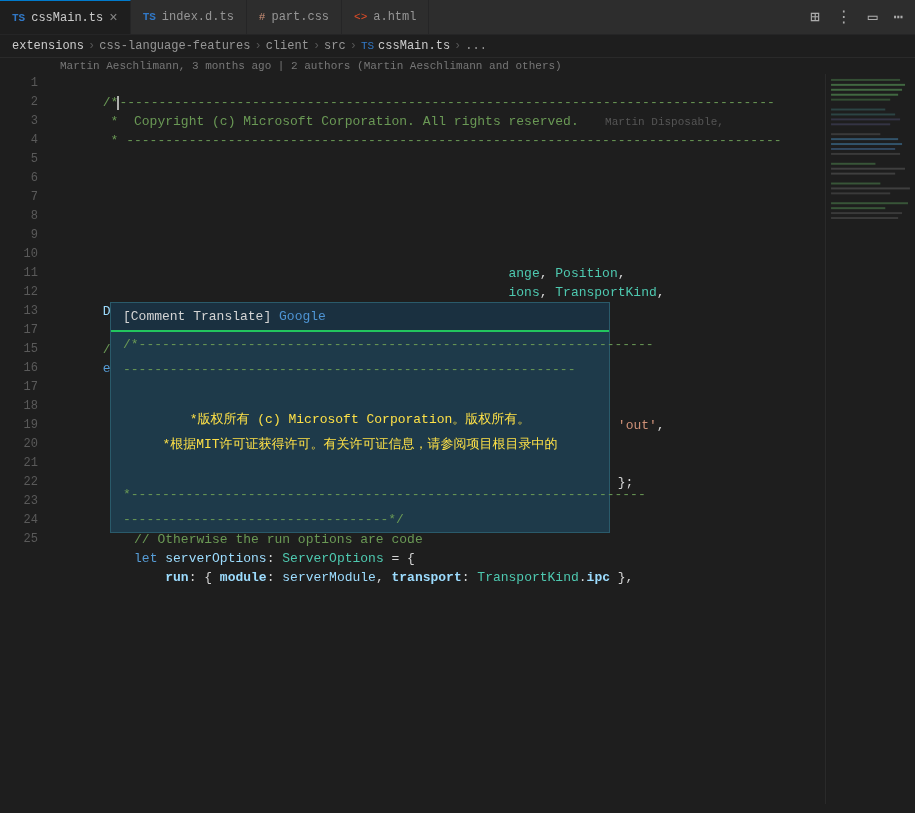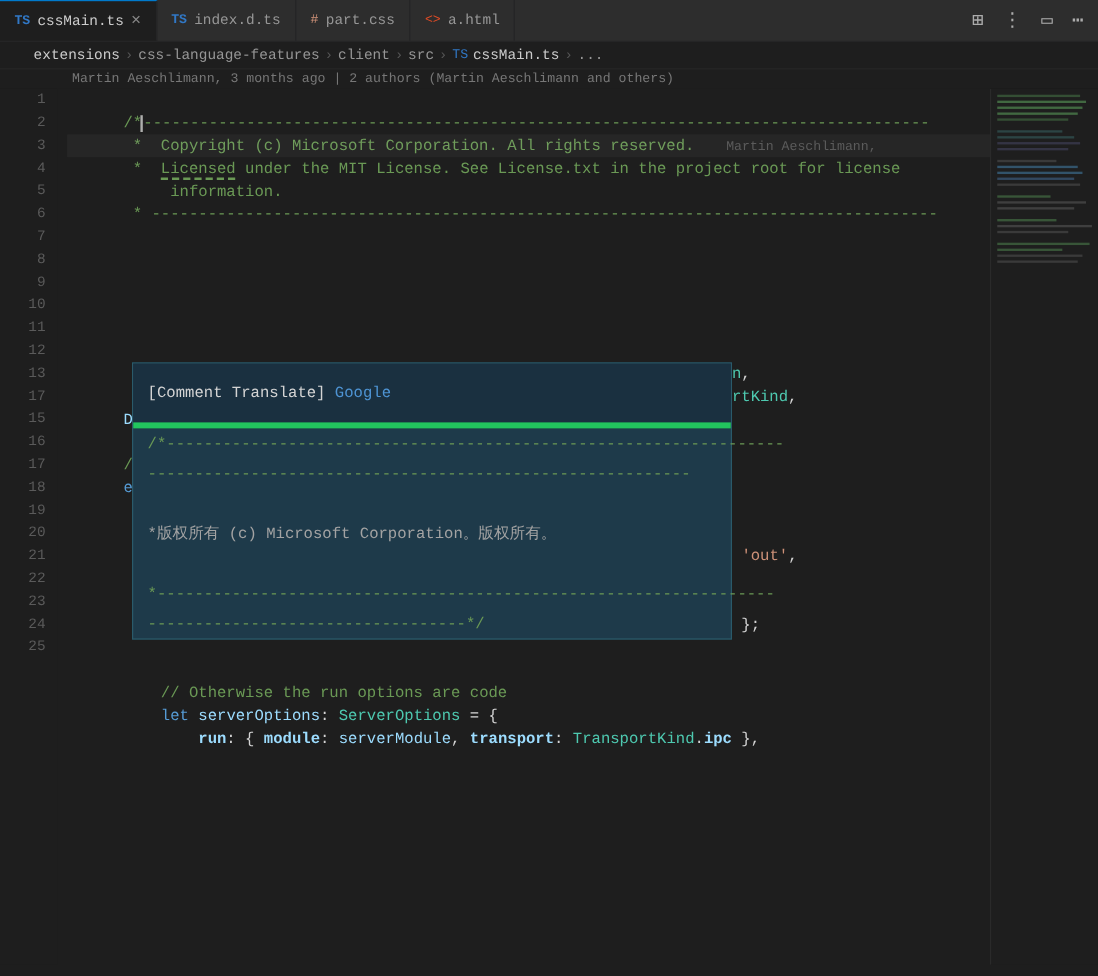--- a/index.html
+++ b/index.html
@@ -57,21 +57,21 @@
     .tab-action-btn {
       cursor: pointer;
       opacity: 0.8;
       padding: 2px 4px;
     }
 
     
     .breadcrumb {
       display: flex;
       align-items: center;
-      padding: 4px 28px;
+      padding: 4px 12px;
       font-size: 12px;
       color: #969696;
       background: #1e1e1e;
       border-bottom: 1px solid #2a2a2a;
       gap: 4px;
     }
     .breadcrumb-sep { color: #555; }
 
     
     .blame-line {
@@ -151,38 +151,39 @@
       top: 228px;
       left: 62px;
       width: 500px;
       background: #1e3a4a;
       border: 1px solid #2a5a6a;
       z-index: 100;
       font-size: 13px;
       padding: 0;
     }
     .tooltip-header {
-      padding: 17px 12px;
+      padding: 6px 12px;
       color: #d4d4d4;
-      border-bottom: 5px solid #22c55e;
+      border-bottom: 2px solid #22c55e;
       background: #1a3040;
     }
     .tooltip-header .google-link {
       color: #4e94d4;
       text-decoration: none;
       cursor: pointer;
     }
     .tooltip-line {
       padding: 3px 12px;
       color: #6a9955;
       line-height: 19px;
       white-space: pre;
     }
     .tooltip-line.zh {
-      color: #a3a3a3;
+      color: #fde047;
+      text-align: center;
     }
 
     
     .cursor {
       display: inline-block;
       width: 2px;
       height: 14px;
       background: #aeafad;
       vertical-align: middle;
       animation: blink 1s step-end infinite;
@@ -271,30 +272,24 @@
     <div class="line-num">25</div>
   </div>
 
   <div class="code-area">
 
     <div class="code-line">
       <span class="c-comment">/*</span><span class="cursor"></span><span class="c-comment">------------------------------------------------------------------------------------</span>
     </div>
 
     <div class="code-line">
-      <span class="c-comment"> *  Copyright (c) Microsoft Corporation. All rights reserved.</span><span style="color:#555;font-size:11px">    Martin Aeschlimann,</span>
-    </div>
-
-    <div class="code-line highlighted">
-      <span class="c-comment"> *  <span style="border-bottom:2px dashed #6a9955">Licensed</span> under the MIT License. See License.txt in the project root for license</span>
-    </div>
-
-    <div class="code-line">
-      <span class="c-comment">     information.</span>
-    </div>
+      <span class="c-comment"> *  Copyright (c) Microsoft Corporation. All rights reserved.</span><span style="color:#555;font-size:11px">    Martin Disposable,</span>
+    </div>
+
+
 
     <div class="code-line">
       <span class="c-comment"> * ------------------------------------------------------------------------------------</span>
     </div>
     <div class="code-line"></div>
     <div class="code-line"></div>
     <div class="code-line"></div>
     <div class="code-line"></div>
     <div class="code-line"></div>
     <div class="code-line"></div>
@@ -345,20 +340,21 @@
     </div>
 
     <div class="tooltip-popup">
       <div class="tooltip-header">
         <span style="color:#d4d4d4">[Comment Translate] </span><a class="google-link">Google</a>
       </div>
       <div class="tooltip-line">/*------------------------------------------------------------------</div>
       <div class="tooltip-line">----------------------------------------------------------</div>
       <div class="tooltip-line"> </div>
       <div class="tooltip-line zh">*版权所有 (c) Microsoft Corporation。版权所有。</div>
+      <div class="tooltip-line zh">*根据MIT许可证获得许可。有关许可证信息，请参阅项目根目录中的</div>
       <div class="tooltip-line"> </div>
       <div class="tooltip-line">*------------------------------------------------------------------</div>
       <div class="tooltip-line">----------------------------------*/</div>
     </div>
   </div>
 
   <div class="minimap">
     <svg class="minimap-content" viewBox="0 0 90 740" xmlns="http://www.w3.org/2000/svg">
 
       <rect x="0" y="0" width="90" height="740" fill="#1e1e1e"></rect>

